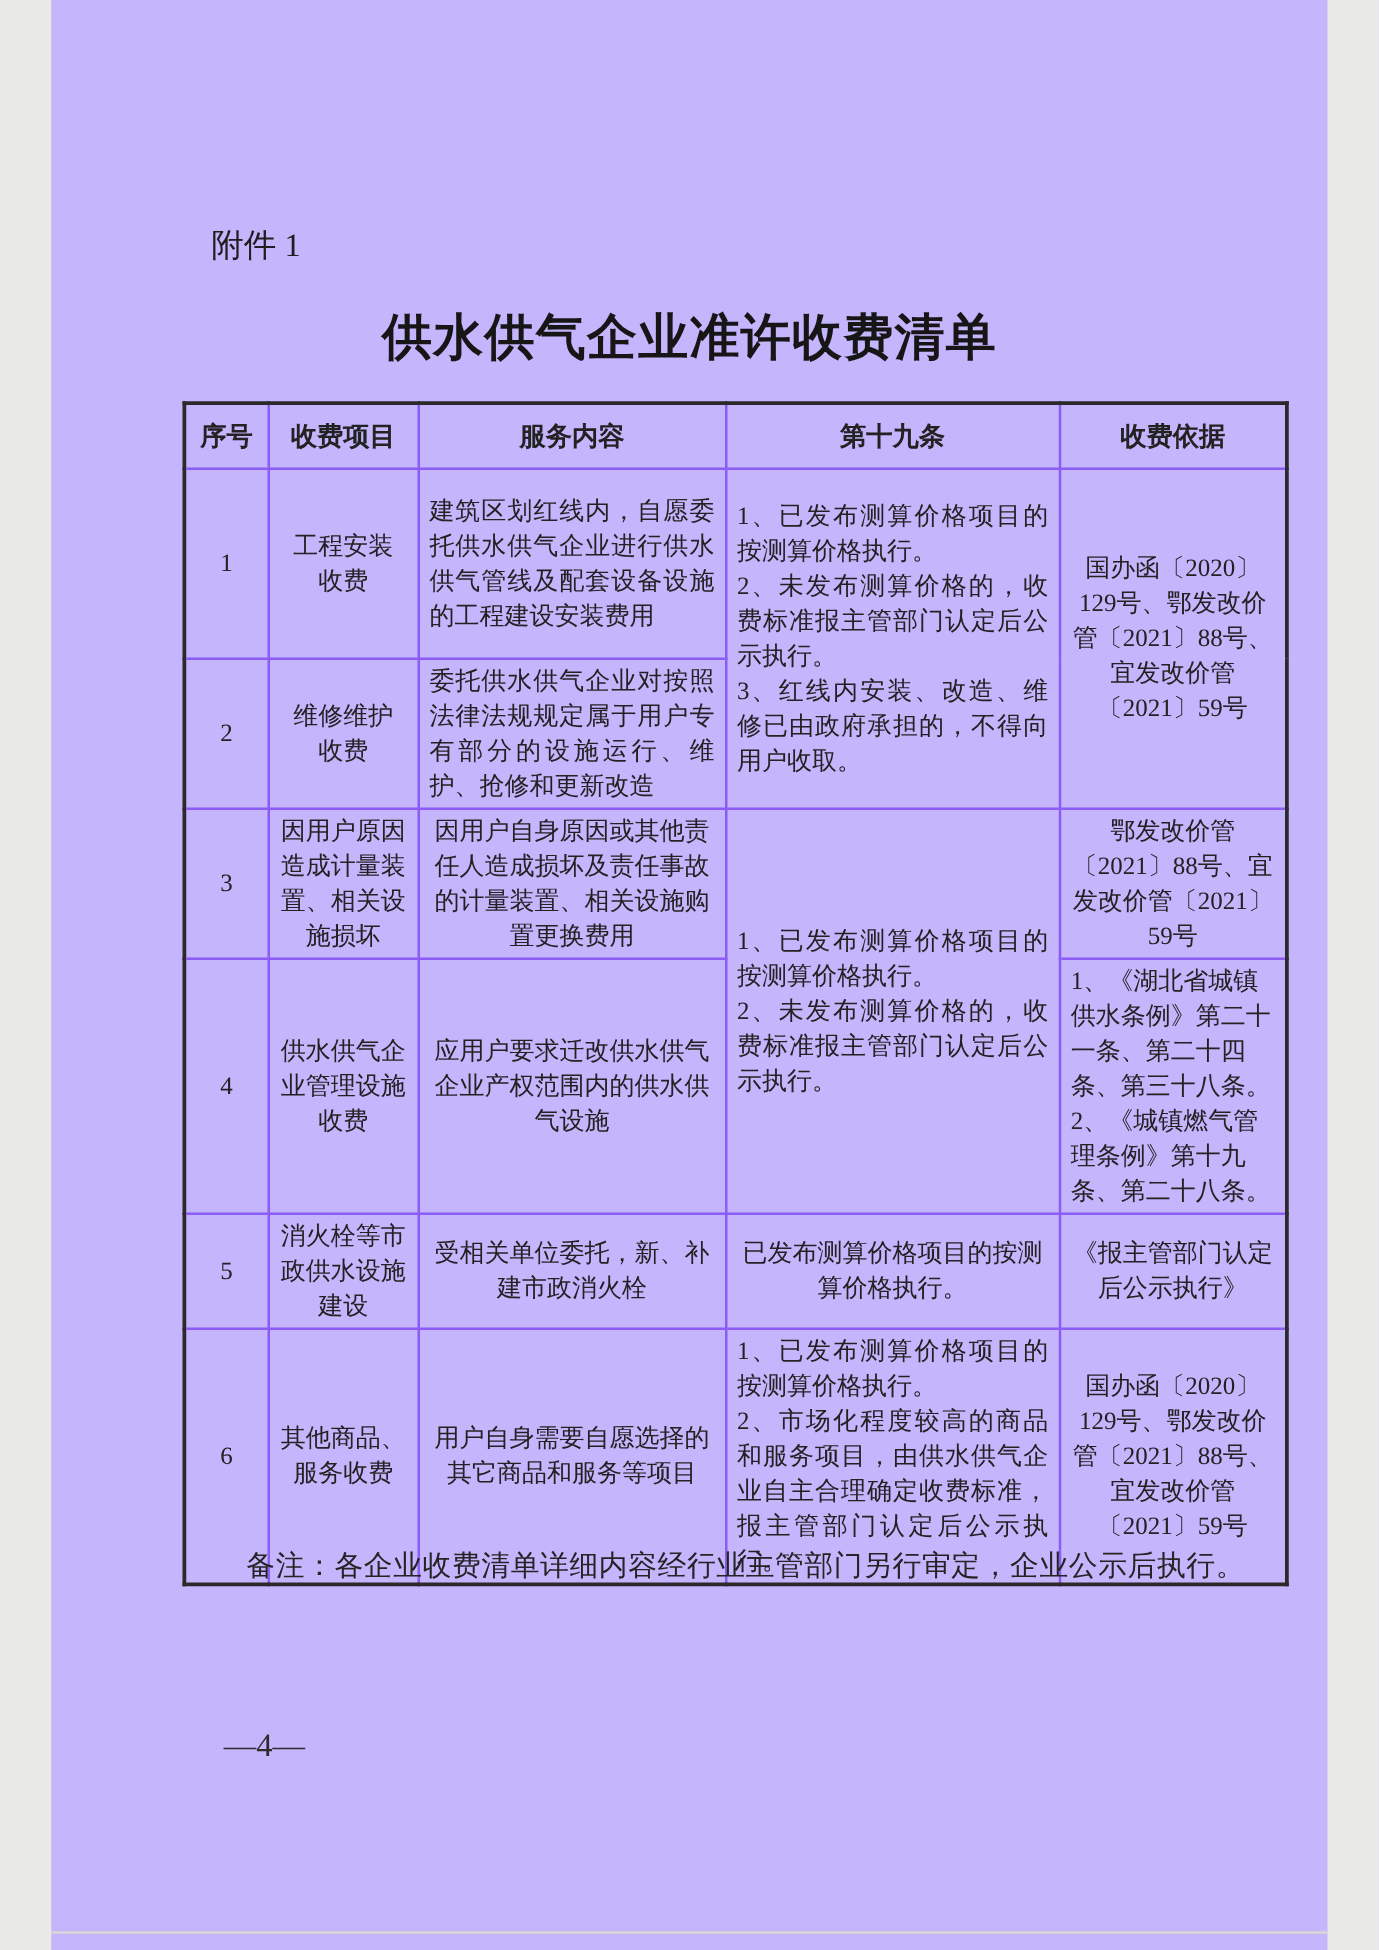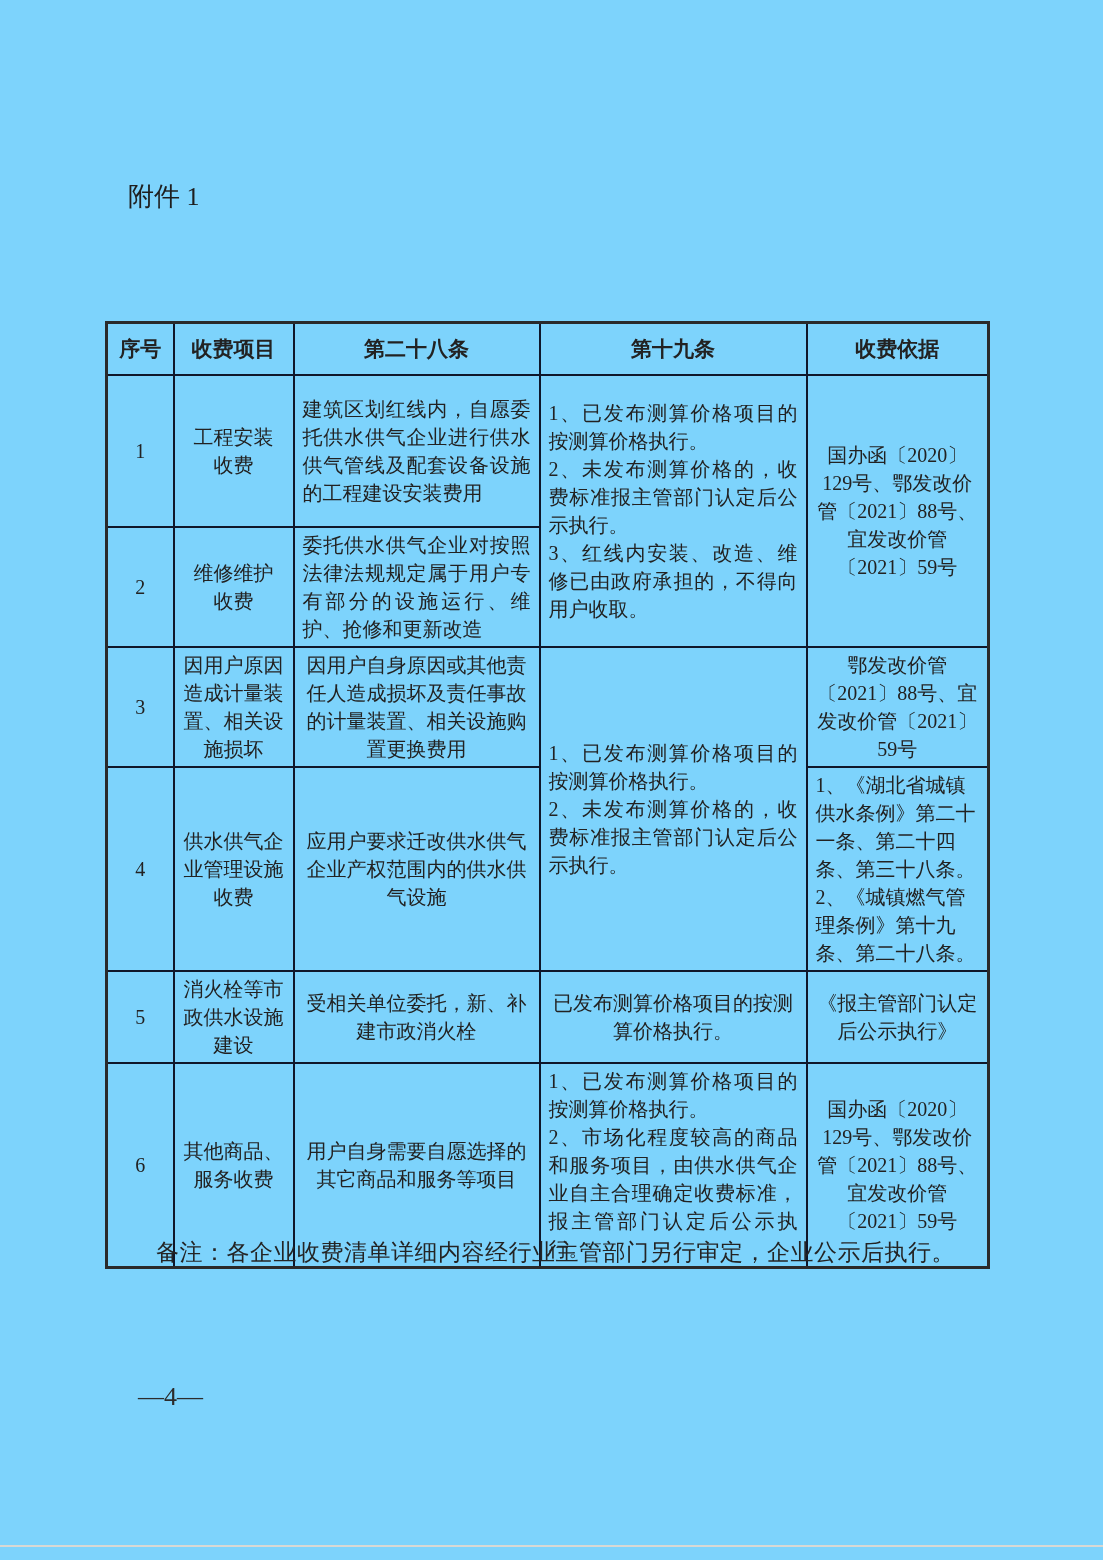--- a/index.html
+++ b/index.html
@@ -1,20 +1,20 @@
 <!DOCTYPE html>
 <html><head>
 <meta charset="utf-8">
 <style>
   html,body { margin:0; padding:0; background:#e9e9e7; }
   .page {
     position:relative;
-    width:1103px; height:1560px;
+    width:1021px; height:1560px;
     margin:0 auto;
-    background:#7dd3fc;
+    background:#c4b5fd;
     font-family:"Liberation Serif","DejaVu Serif",serif;
     color:#1e1e1e;
     overflow:hidden;
   }
   .attachment {
     position:absolute; left:128px; top:182px;
     font-size:26px; line-height:30px;
   }
   .doc-title {
     position:absolute; left:0; top:242px; width:100%;
@@ -22,21 +22,21 @@
     font-size:40px; font-weight:bold; letter-spacing:1px;
     color:#161616;
   }
   table.fee-table {
     position:absolute; left:105px; top:321px;
     width:882px;
     border-collapse:collapse; table-layout:fixed;
     border:3px solid #2a2a2a;
   }
   .fee-table th, .fee-table td {
-    border:2px solid #0f172a;
+    border:2px solid #8b5cf6;
     vertical-align:middle;
     padding:3px 8px;
     font-size:20px;
     line-height:28px;
     color:#222;
     overflow:hidden;
   }
   .fee-table th {
     font-size:21px; font-weight:bold; text-align:center;
     padding:3px 4px;
@@ -73,34 +73,35 @@
     background:#d8d8d4;
   }
 </style>
 </head>
 <body>
 
 <div class="page">
 
   <div class="attachment">附件 1</div>
 
+  <h1 class="doc-title">供水供气企业准许收费清单</h1>
 
   <table class="fee-table">
     <colgroup>
       <col style="width:67px">
       <col style="width:120px">
       <col style="width:246px">
       <col style="width:267px">
       <col style="width:182px">
     </colgroup>
     <tbody>
       <tr class="h52">
         <th>序号</th>
         <th>收费项目</th>
-        <th>第二十八条</th>
+        <th>服务内容</th>
         <th>第十九条</th>
         <th>收费依据</th>
       </tr>
 
       <tr class="h152">
         <td class="c-no lh36">1</td>
         <td class="ta-c pre lh36">工程安装
 收费</td>
         <td class="ta-j lh36">建筑区划红线内，自愿委托供水供气企业进行供水供气管线及配套设备设施的工程建设安装费用</td>
         <td class="ta-j pre lh33" rowspan="2">1、已发布测算价格项目的按测算价格执行。

